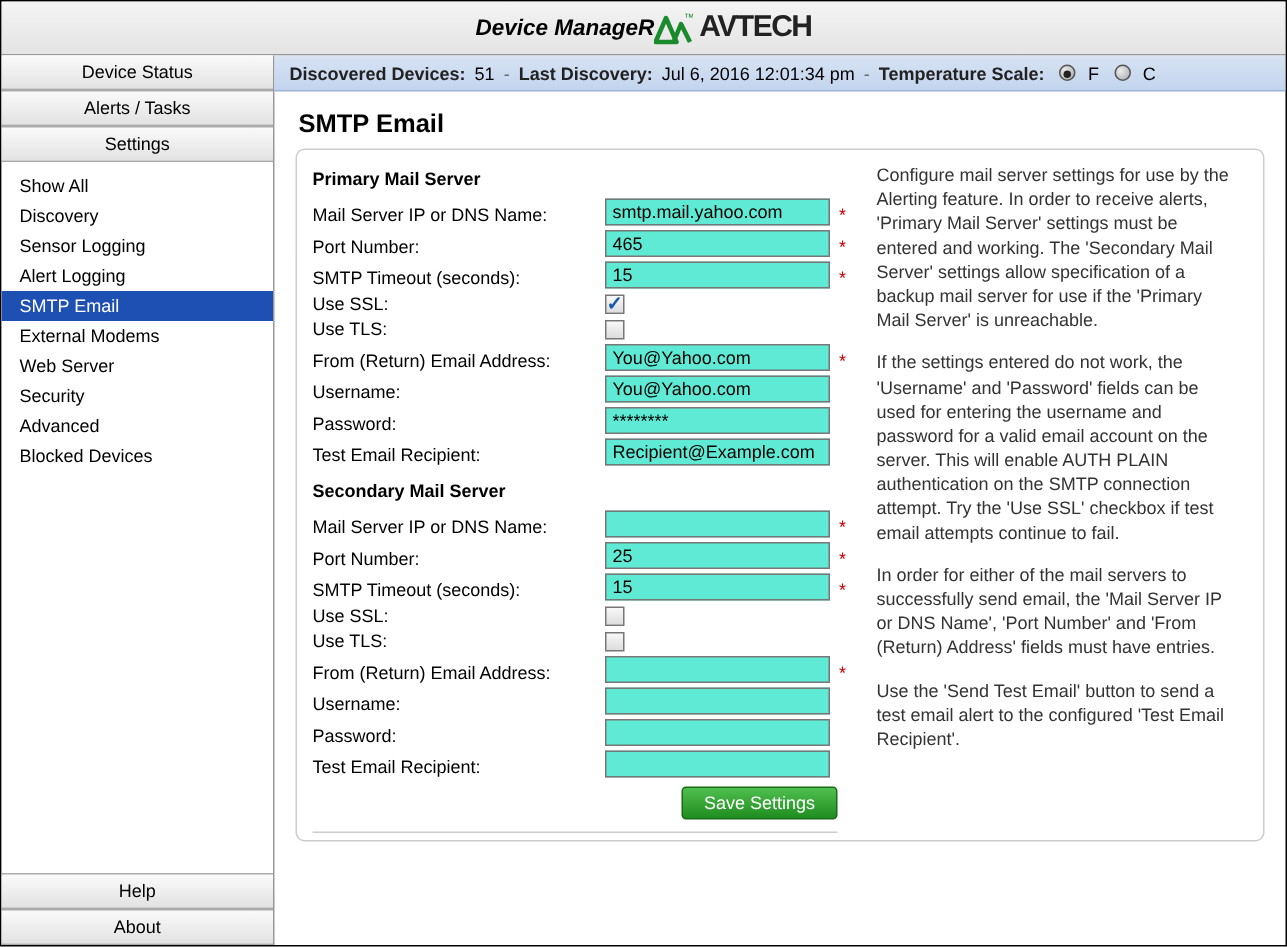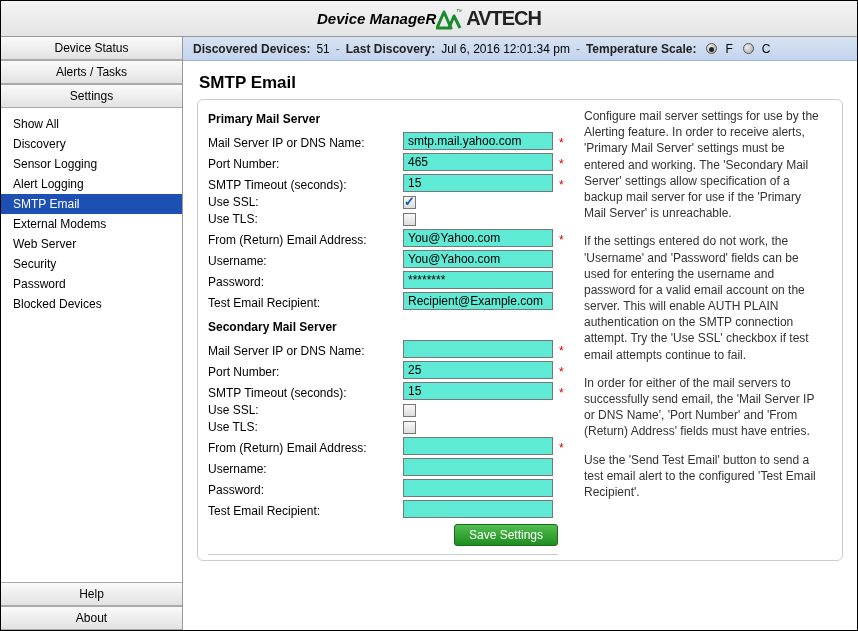--- a/index.html
+++ b/index.html
@@ -130,21 +130,21 @@
     <div class="nav-header">Settings</div>
     <ul class="nav-list">
       <li class="nav-item">Show All</li>
       <li class="nav-item">Discovery</li>
       <li class="nav-item">Sensor Logging</li>
       <li class="nav-item">Alert Logging</li>
       <li class="nav-item selected">SMTP Email</li>
       <li class="nav-item">External Modems</li>
       <li class="nav-item">Web Server</li>
       <li class="nav-item">Security</li>
-      <li class="nav-item">Password</li>
+      <li class="nav-item">Advanced</li>
       <li class="nav-item">Blocked Devices</li>
     </ul>
     <div class="sidebar-spacer"></div>
     <div class="sidebar-footer">
       <div class="nav-header">Help</div>
       <div class="nav-header">About</div>
     </div>
   </div>
 
   <div class="main">

